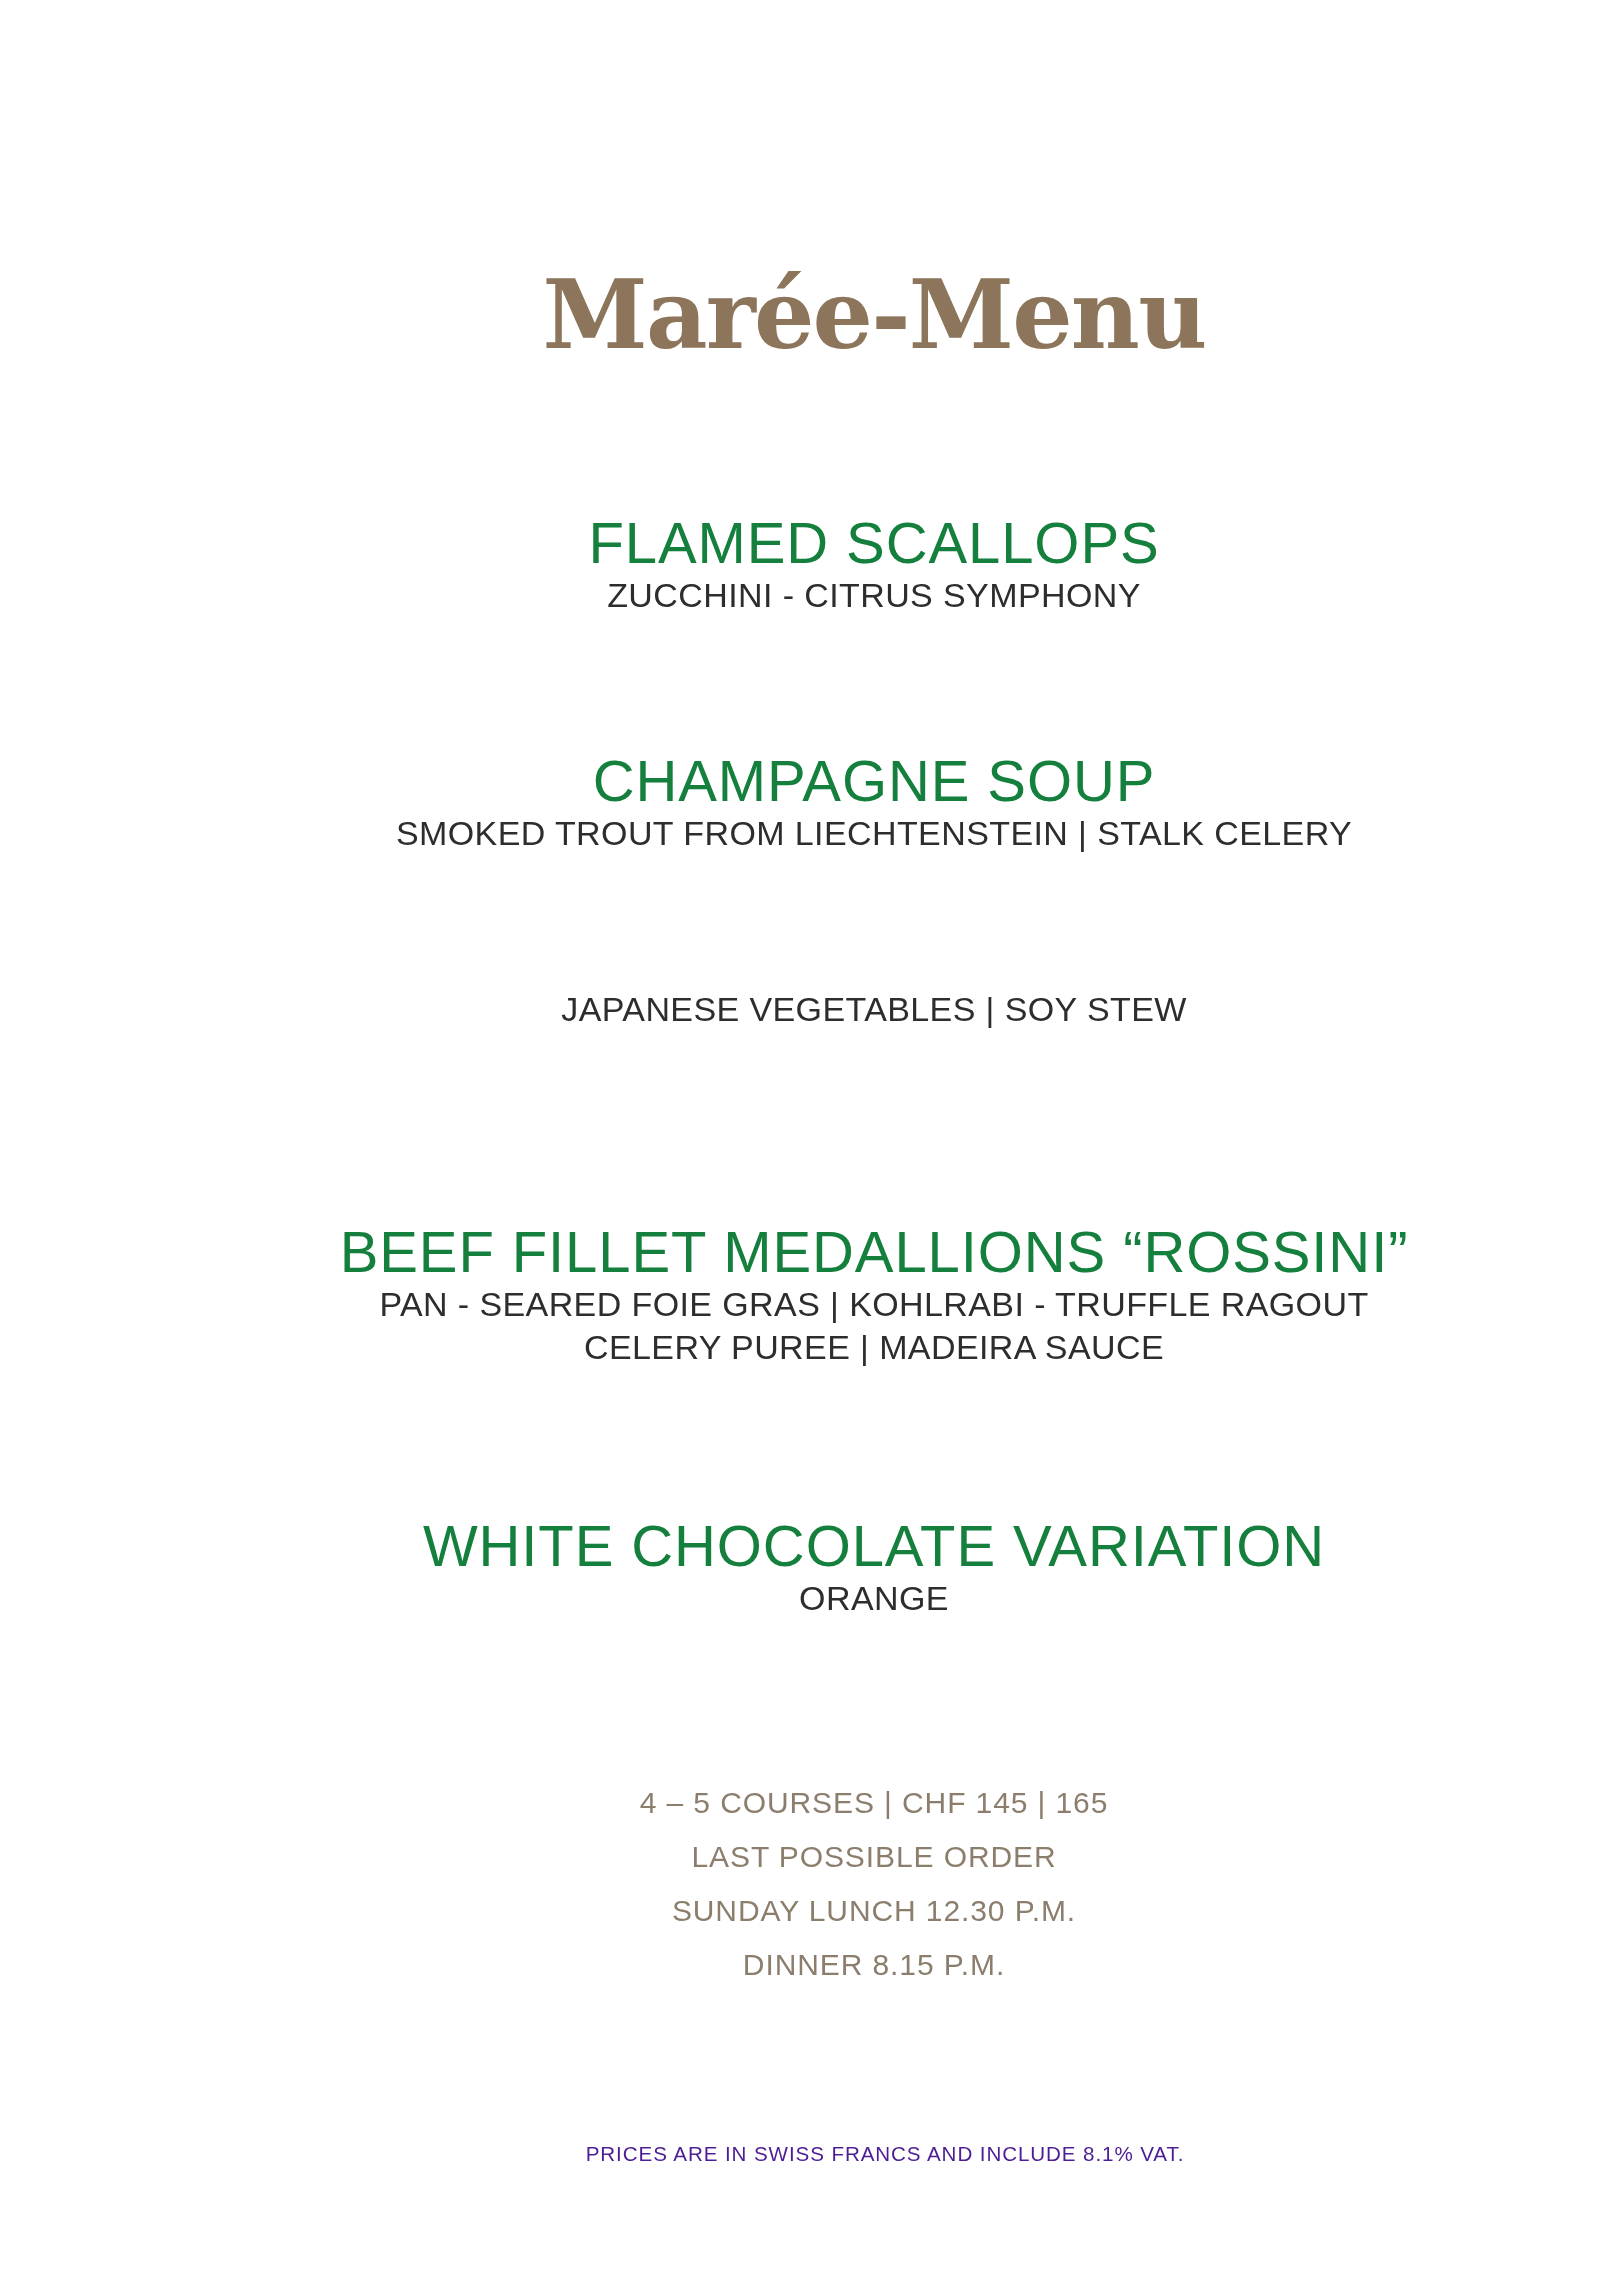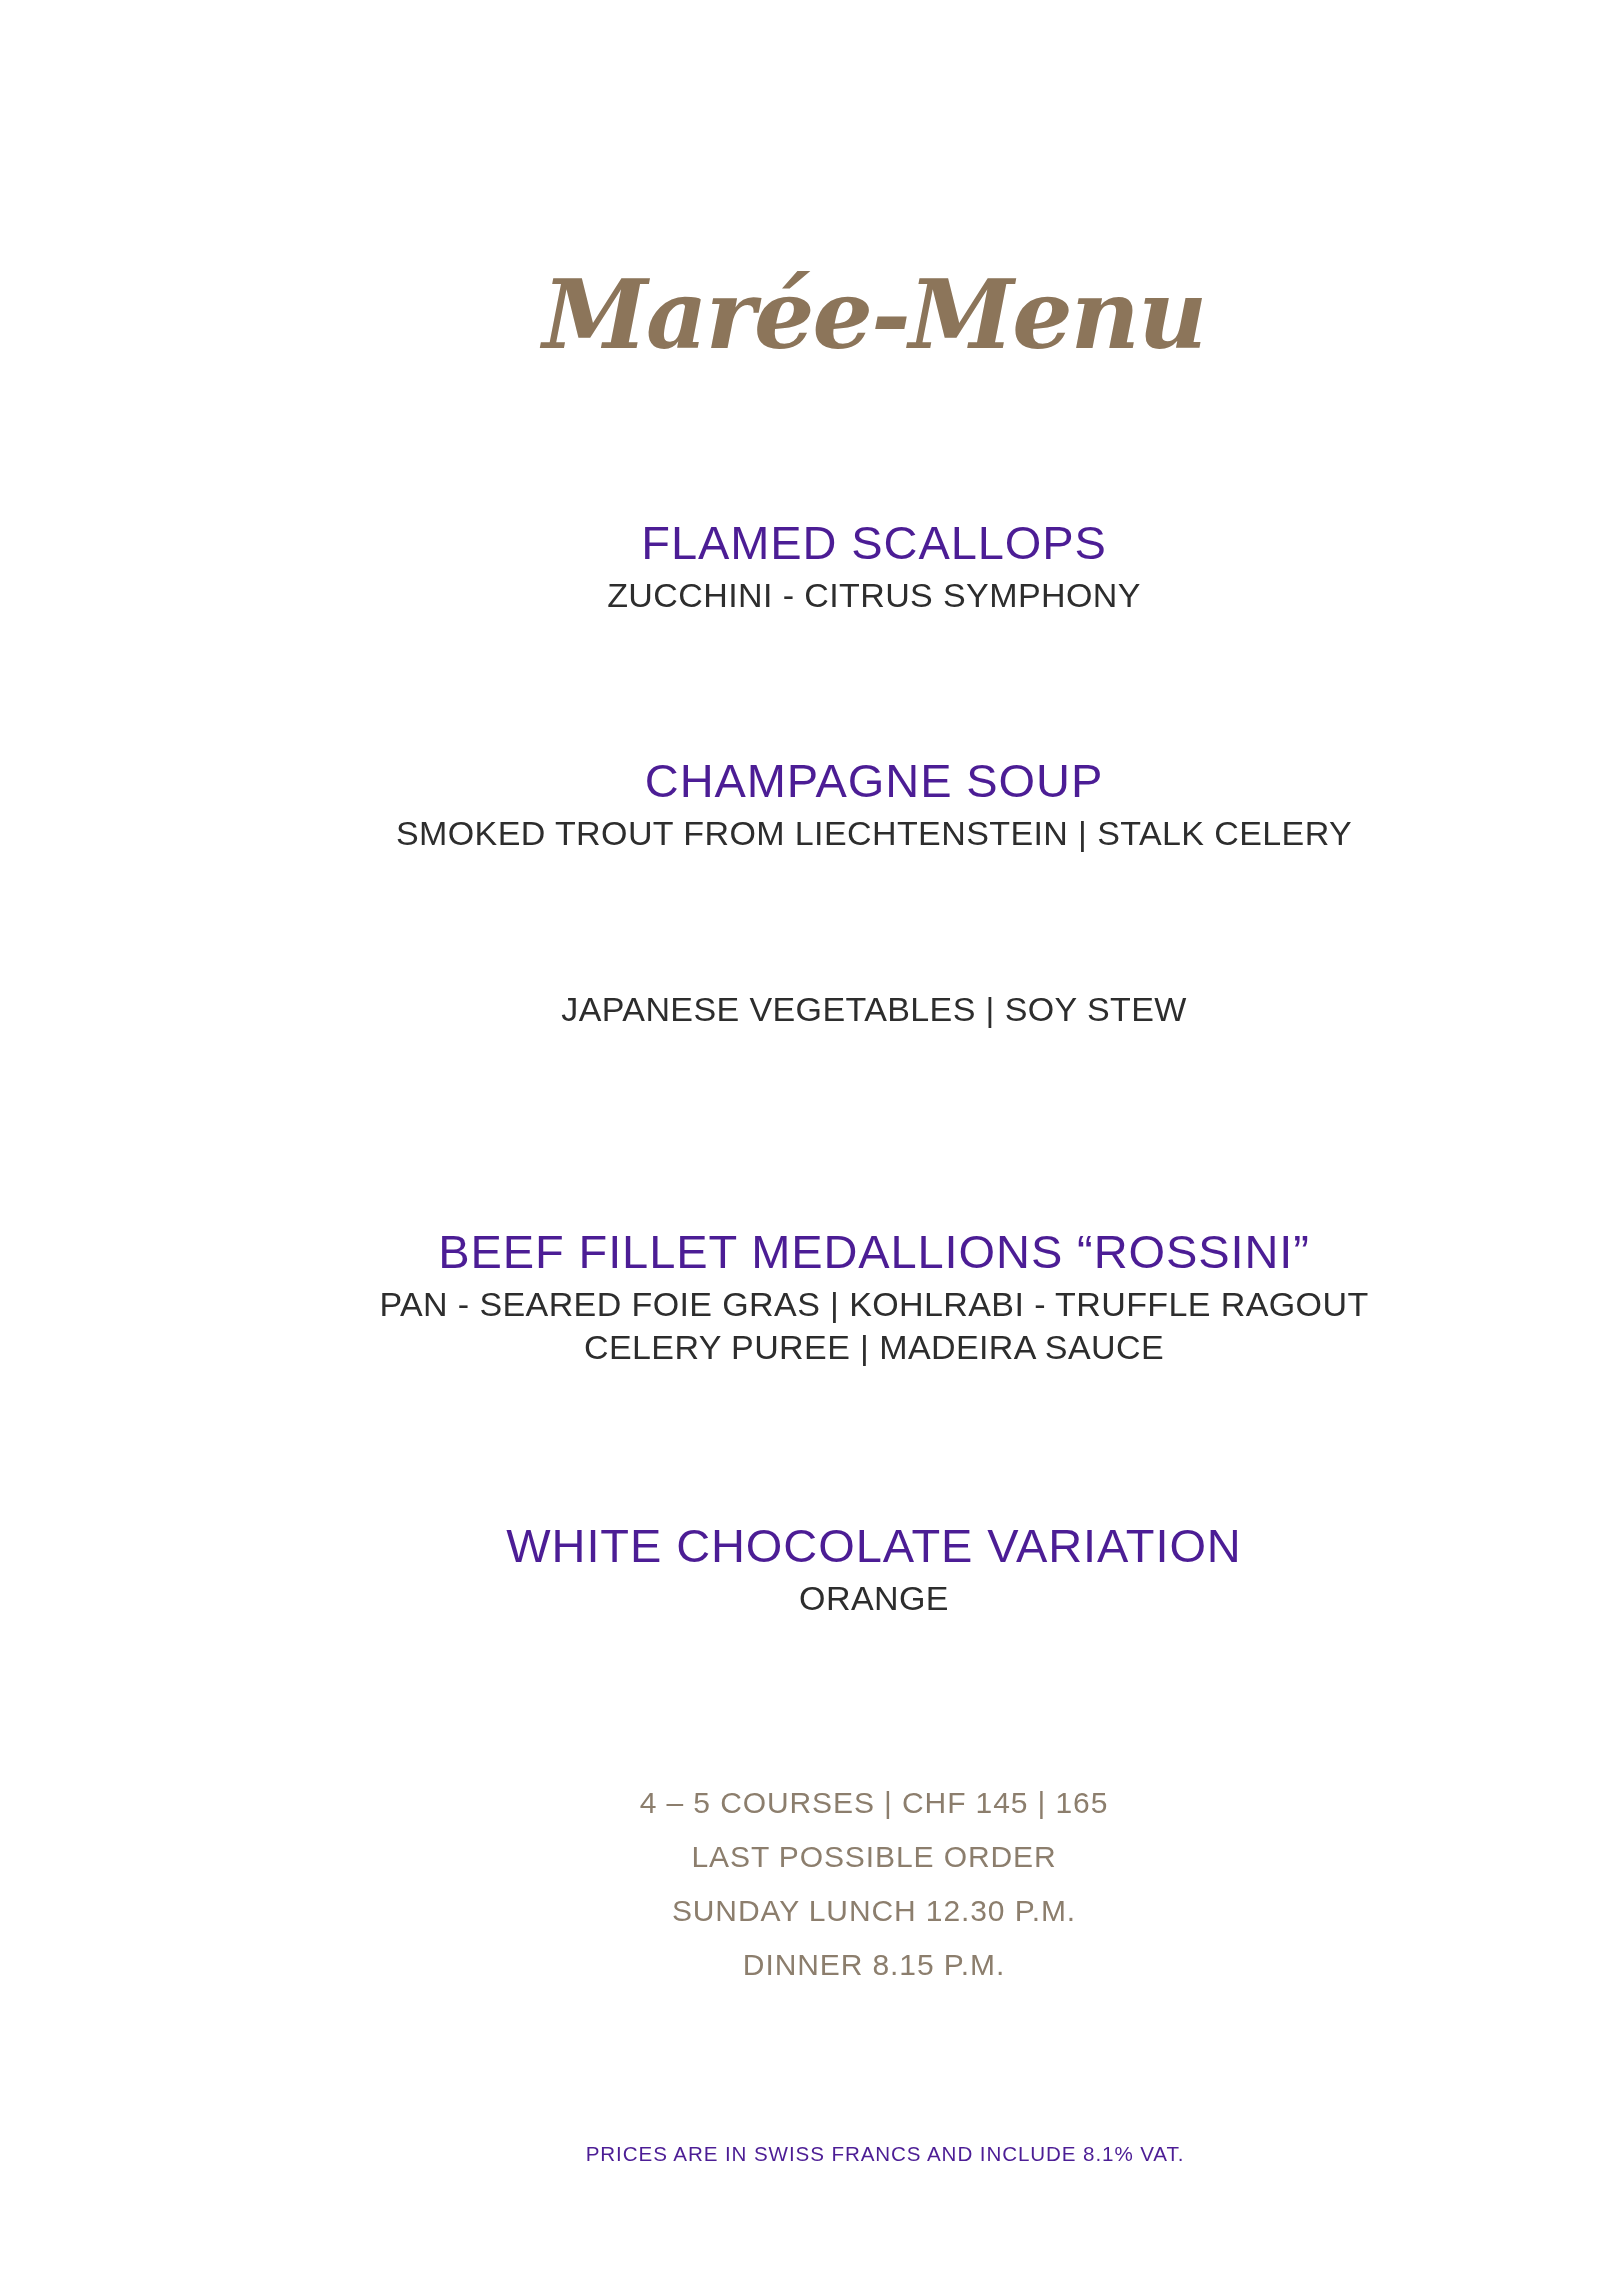--- a/index.html
+++ b/index.html
@@ -19,35 +19,34 @@
     position: absolute;
     left: 874px;
     transform: translateX(-50%);
     white-space: nowrap;
     text-align: center;
   }
   .title {
     top: 253px;
     margin: 0;
     font-family: "DejaVu Serif", serif;
-    font-style: italic;
     font-weight: 700;
     font-size: 95px;
     line-height: 1.3;
     color: #8c755a;
     letter-spacing: -1.8px;
   }
   .course { margin: 0; }
   .course h2 {
     margin: 0 0 1.8px 0;
-    font-size: 47px;
+    font-size: 58px;
     font-weight: 300;
     line-height: 59px;
     letter-spacing: 0.9px;
-    color: #4c1d95;
+    color: #15803d;
   }
   .course p {
     margin: 0;
     font-size: 34px;
     font-weight: 300;
     line-height: 43px;
     letter-spacing: 0.4px;
     color: #2d2d2d;
   }
   .course:nth-of-type(1) { top: 513px; }

